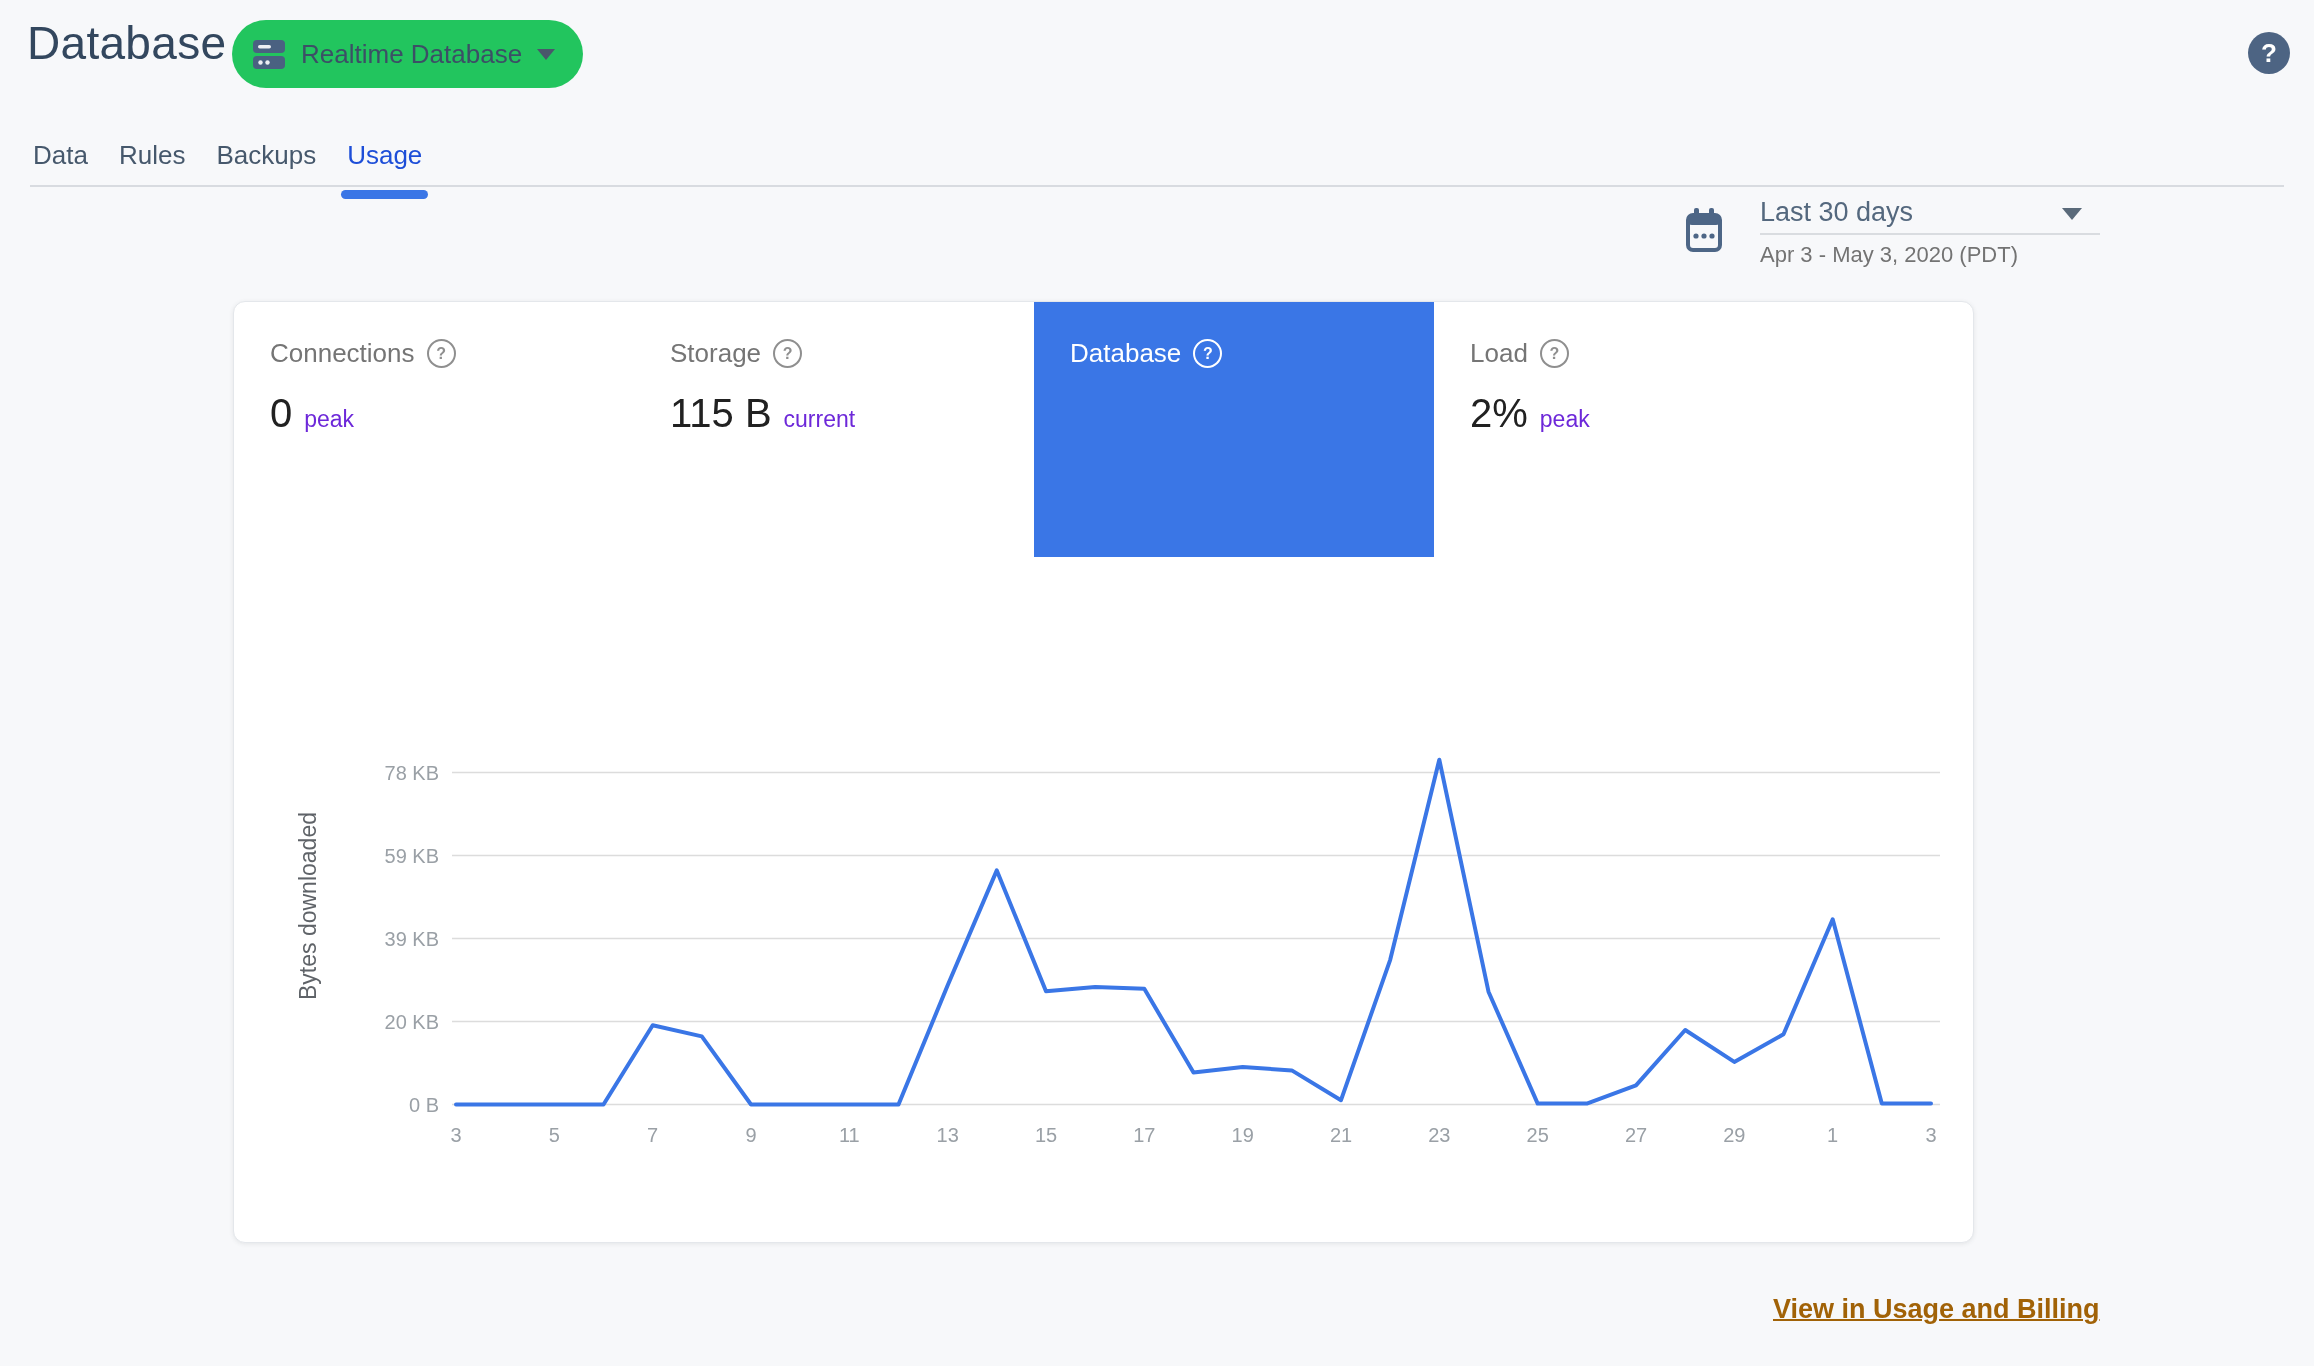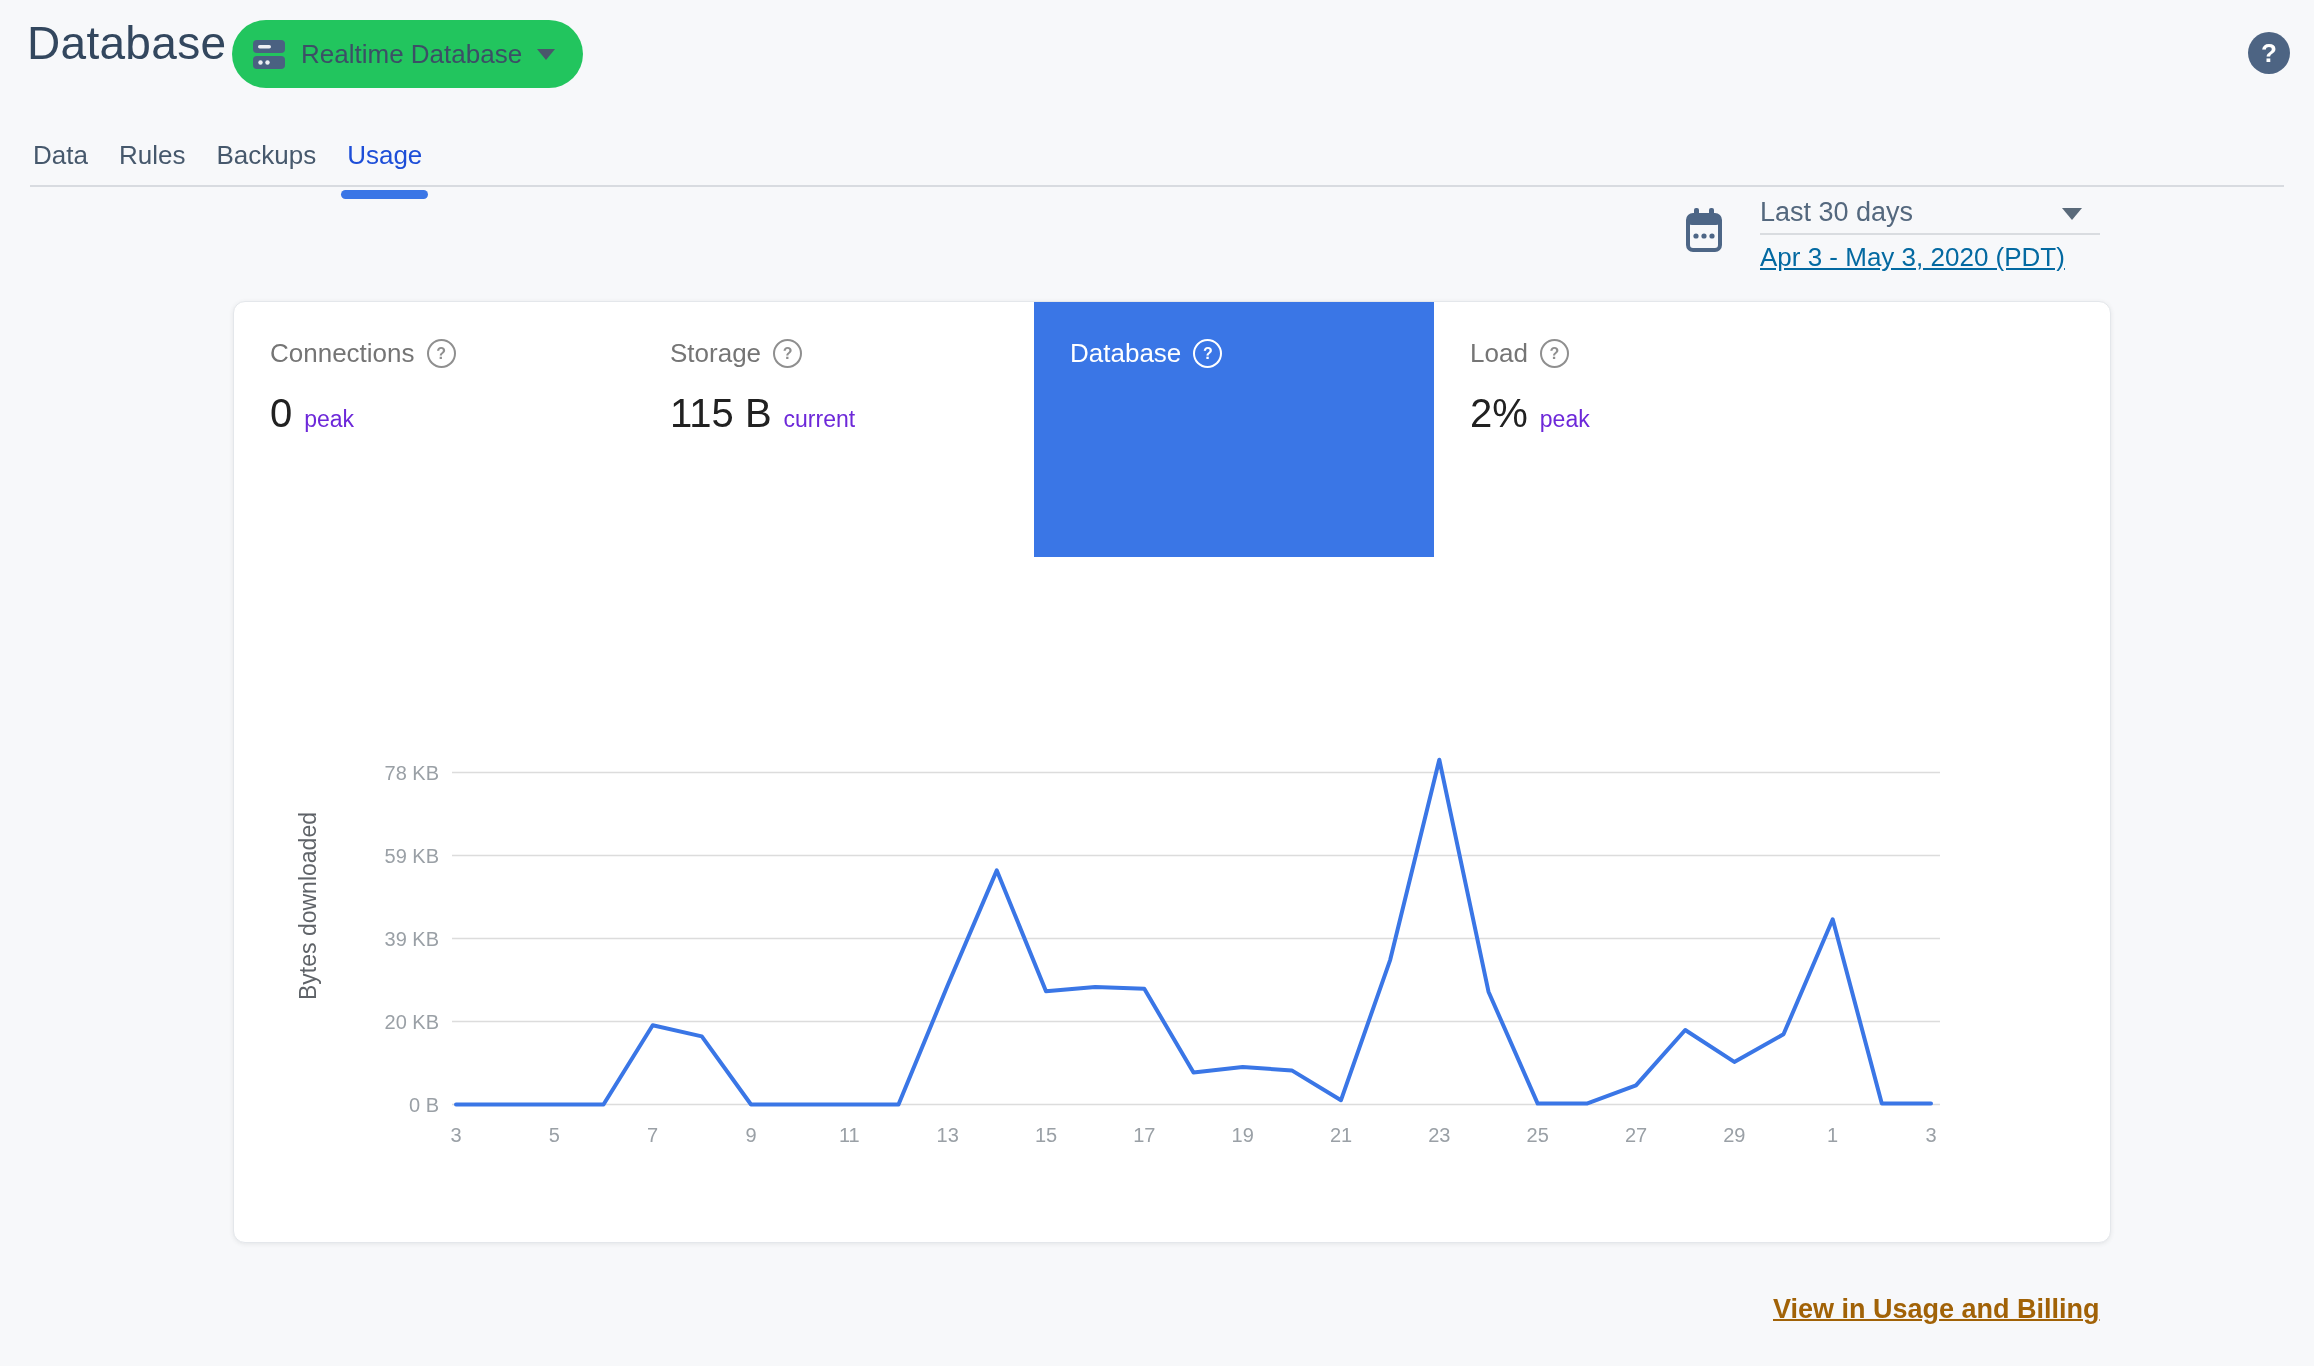--- a/index.html
+++ b/index.html
@@ -33,25 +33,25 @@
   .tab{position:relative;font-size:26px;font-weight:500;color:#46586c;padding-bottom:24px;cursor:pointer;}
   .tab.active{color:#1d4ed8;}
   .tab .active-bar{position:absolute;left:-6px;right:-6px;bottom:-4px;height:9px;border-radius:5px;background:#3a76e6;}
   .tabs-border{left:30px;top:185px;width:2254px;height:2px;background:#d8dbe0;}
 
   
   .dr-preset{left:1760px;top:197px;font-size:27px;font-weight:500;color:#54687e;cursor:pointer;}
   .dr-caret{left:2062px;top:208px;width:0;height:0;border-left:10px solid transparent;
     border-right:10px solid transparent;border-top:12px solid #5a6a7a;}
   .dr-underline{left:1760px;top:233px;width:340px;height:2px;background:#d9dce0;}
-  .dr-detail{left:1760px;top:242px;font-size:26px;color:#0369a1;text-decoration:underline;}
+  .dr-detail{left:1760px;top:242px;font-size:22px;color:#737373;}
 
   
   .card{
-    left:233px;top:301px;width:1878px;height:942px;background:#ffffff;border-radius:12px;
+    left:233px;top:301px;width:1741px;height:942px;background:#ffffff;border-radius:12px;
     border:1px solid #e4e7eb;box-shadow:0 1px 4px rgba(60,64,67,.10);box-sizing:border-box;
   }
   .metric{
     position:absolute;top:0;width:400px;height:255px;box-sizing:border-box;
     padding:36px 0 0 36px;cursor:pointer;
   }
   .metric.selected{background:#3a76e6;}
   .metric-label-row{display:flex;align-items:center;gap:12px;}
   .metric-label{font-size:26px;color:#757575;}
   .metric.selected .metric-label{color:#ffffff;}

